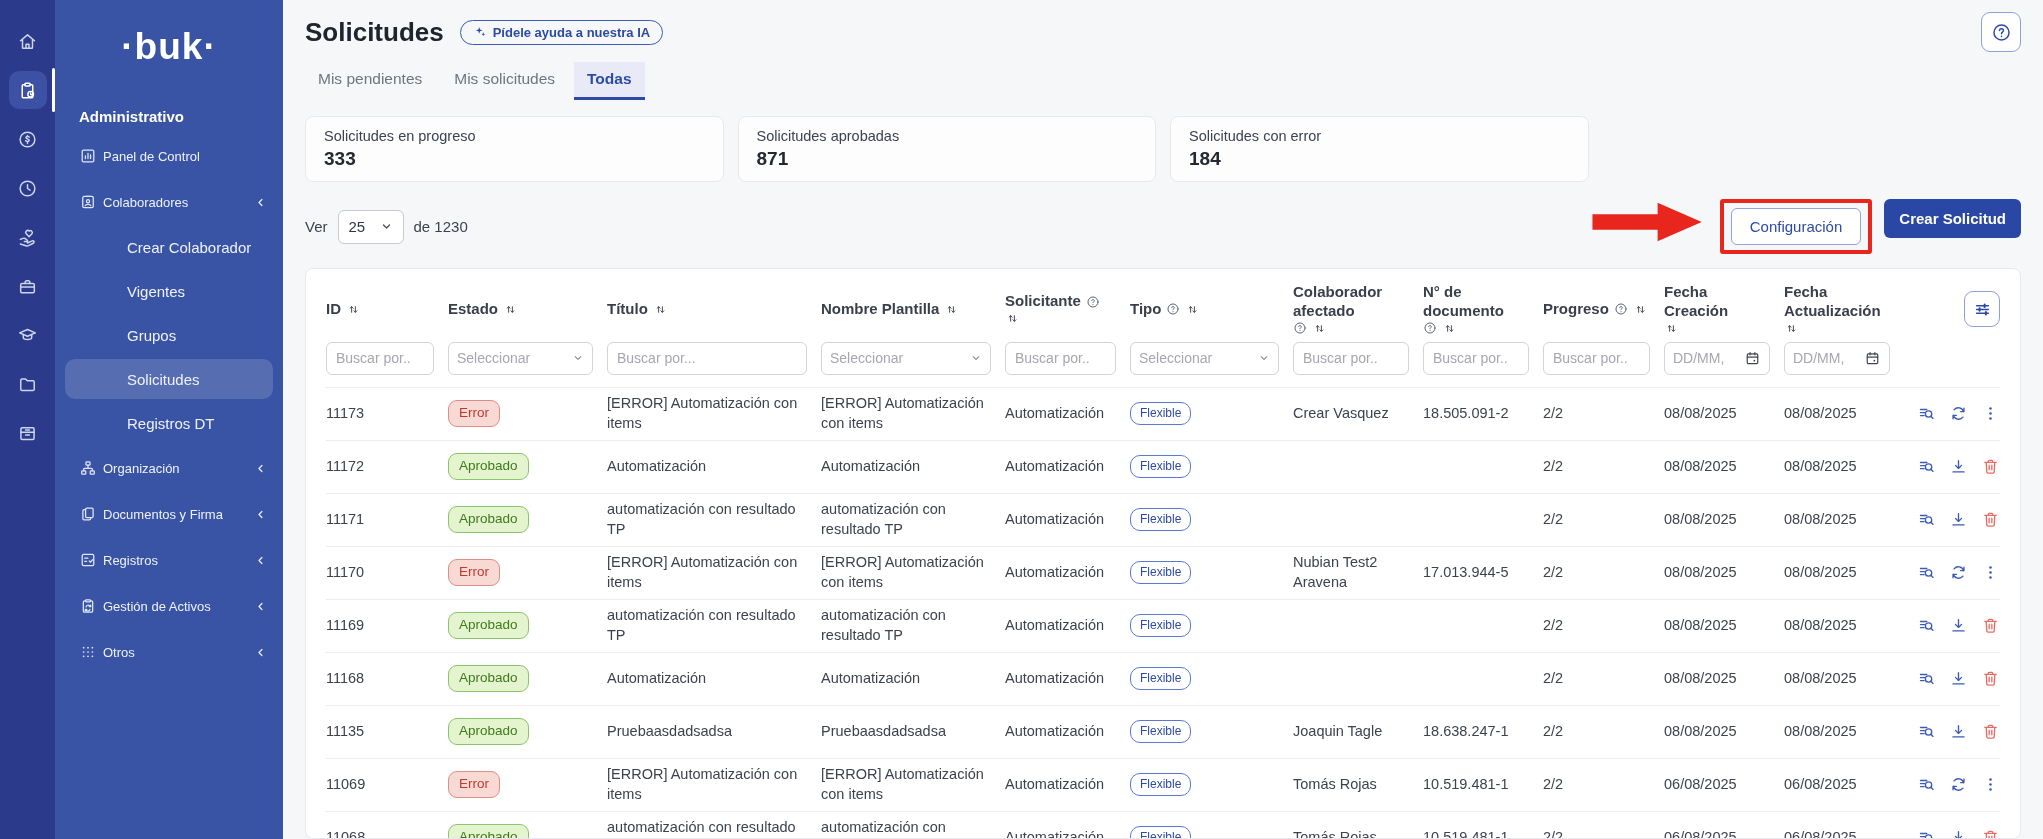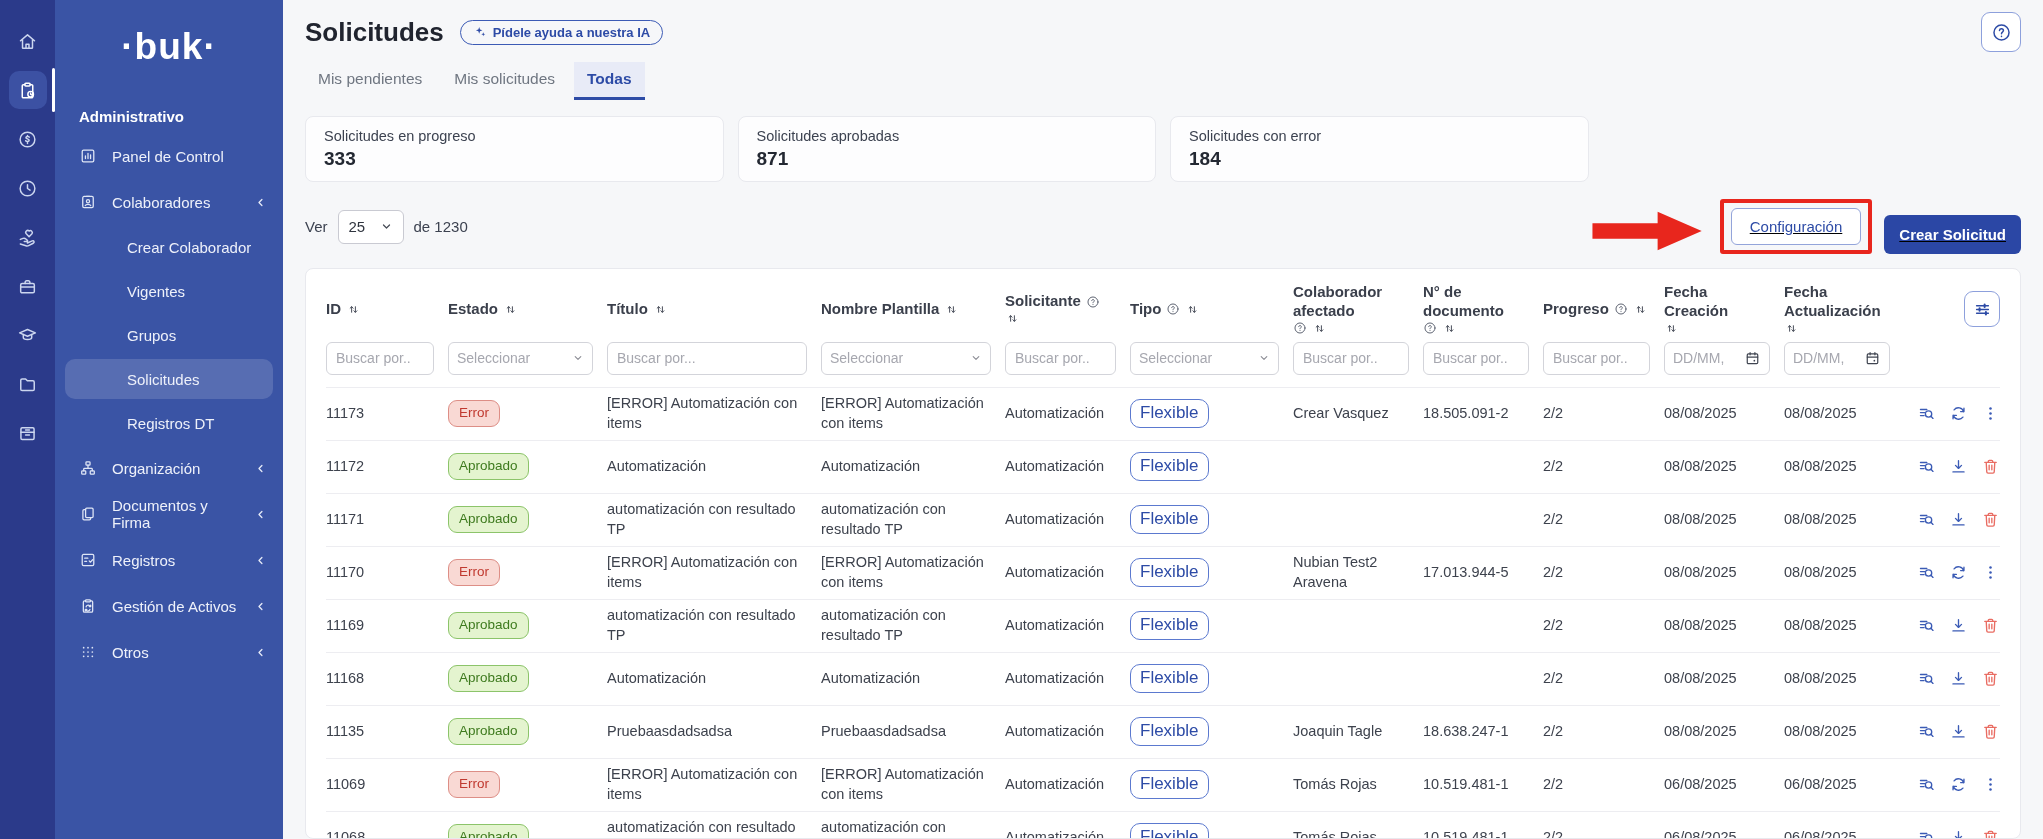--- a/index.html
+++ b/index.html
@@ -11,21 +11,21 @@
   .rail { width:55px; background:#2b3a8a; flex-shrink:0; display:flex; flex-direction:column; align-items:center; padding-top:22px; gap:11px; }
   .rail-item { position:relative; width:38px; height:38px; border-radius:10px; display:flex; align-items:center; justify-content:center; color:#ccd6ef; cursor:pointer; }
   .rail-item .icn { width:21px; height:21px; }
   .rail-item.sel { background:#3c51a3; color:#ffffff; }
   .rail-item.sel::after { content:""; position:absolute; right:-8.5px; top:-3px; width:3.5px; height:44px; background:#ffffff; border-radius:2px; }
 
   
   .side { width:228px; background:#3a54a5; flex-shrink:0; color:#fff; display:flex; flex-direction:column; overflow:hidden; }
   .logo { text-align:center; margin-top:26px; font-size:37px; font-weight:bold; letter-spacing:1px; color:#fff; }
   .side-section { font-size:15px; font-weight:bold; color:#fff; padding:0 0 0 24px; margin:40px 0 8px; }
-  .side-item { display:flex; align-items:center; gap:15px; padding:0 16px 0 24px; height:46px; font-size:15px; color:#eef1fa; cursor:pointer; }
+  .side-item { display:flex; align-items:center; gap:6px; padding:0 16px 0 24px; height:46px; font-size:13px; color:#eef1fa; cursor:pointer; }
   .side-item .icn { width:18px; height:18px; flex-shrink:0; color:#dfe6f6; }
   .side-item .chev { width:13px; height:13px; margin-left:auto; color:#e4e9f7; }
   .side-sub { padding-left:62px; height:44px; display:flex; align-items:center; font-size:15px; color:#eef1fa; cursor:pointer; border-radius:10px; margin:0 10px; padding-right:10px; }
   .side-sub span { pointer-events:none; }
   .side-sub.active { background:rgba(255,255,255,.15); height:40px; margin:2px 10px; }
 
   
   .main { flex:1; display:flex; flex-direction:column; padding:12px 22px 0; overflow:hidden; }
   .title-row { display:flex; align-items:center; gap:16px; }
   .page-title { font-size:26px; font-weight:bold; color:#20242f; }
@@ -40,21 +40,21 @@
 
   .stats { display:grid; grid-template-columns:repeat(4,1fr); gap:14px; margin-top:16px; }
   .stat-card { background:#fdfdfe; border:1px solid #e8e9ee; border-radius:8px; padding:11px 18px; }
   .stat-label { font-size:14.5px; color:#3c4250; }
   .stat-value { font-size:19px; font-weight:bold; color:#232832; margin-top:4px; }
 
   .toolbar { display:flex; align-items:center; margin-top:17px; }
   .ver-group { display:flex; align-items:center; gap:10px; font-size:15px; color:#3c4250; }
   .ver-select { width:66px; height:34px; background:#fff; border:1px solid #c9cad2; border-radius:6px; display:flex; align-items:center; justify-content:space-between; padding:0 10px; cursor:pointer; color:#30353f; }
   .ver-select .icn { width:13px; height:13px; color:#454a55; }
-  .toolbar-right { margin-left:auto; display:flex; align-items:flex-end;text-decoration:underline; }
+  .toolbar-right { margin-left:auto; display:flex; align-items:flex-start; }
   .red-arrow { width:122px; height:46px; margin-right:10px; }
   .red-box { border:4px solid #e8261d; border-radius:3px; padding:5px 7px; display:flex; }
   .btn-config { background:#fff; border:1px solid #93a4da; border-radius:6px; padding:9px 18px; color:#2d4ba6; font-size:15px; cursor:pointer; font-family:inherit; }
   .btn-create { background:#2b47a5; border:none; border-radius:6px; padding:11px 15px; color:#fff; font-size:15px; font-weight:bold; margin-left:12px; cursor:pointer; font-family:inherit; }
 
   
   .table-card { background:#fff; border:1px solid #e8e9ee; border-radius:8px; margin:14px 0 0; padding:6px 20px 0; flex:1; overflow:hidden; }
   .tgrid { display:grid; grid-template-columns:108px 145px 200px 170px 111px 149px 116px 106px 107px 106px 106px minmax(90px,1fr); column-gap:14px; align-items:center; }
   .thead { min-height:58px; padding:8px 0 4px; }
   .th { display:flex; align-items:center; gap:5px; font-size:15px; font-weight:bold; color:#3a3f4b; cursor:pointer; flex-wrap:wrap; row-gap:0; }
@@ -69,21 +69,21 @@
   .f-input::placeholder { color:#a6a7af; }
   .f-select,.f-date { height:33px; border:1px solid #d3d4da; border-radius:6px; padding:0 8px; display:flex; align-items:center; justify-content:space-between; background:#fff; cursor:pointer; overflow:hidden; }
   .f-ph { font-size:14px; color:#a6a7af; white-space:nowrap; overflow:hidden; }
   .f-select .caret { width:12px; height:12px; color:#8b8c94; flex-shrink:0; }
   .f-date .cal { width:17px; height:17px; color:#3f4450; flex-shrink:0; }
   .trow { border-top:1px solid #ededf1; min-height:53px; padding:6px 0; font-size:14.5px; color:#3d424d; }
   .td { line-height:1.35; }
   .badge { display:inline-block; font-size:13.5px; padding:3px 10px; border-radius:9px; white-space:nowrap; }
   .badge.error { background:#f9d9d4; border:1px solid #dd8e86; color:#c0392f; }
   .badge.aprobado { background:#e4f4cf; border:1px solid #8cc46a; color:#3e7a1e; }
-  .badge.tipo { background:#fff; border:1px solid #5b79cf; color:#2d4ba6; font-size:17px; padding:2px 9px; border-radius:10px; }
+  .badge.tipo { background:#fff; border:1px solid #5b79cf; color:#2d4ba6; font-size:12px; padding:2px 9px; border-radius:10px; }
   .td-actions { display:flex; justify-content:flex-end; gap:13px; }
   .act { background:none; border:none; padding:0; width:19px; height:19px; color:#3b5bb5; cursor:pointer; }
   .act .icn { width:19px; height:19px; }
   .act.danger { color:#e96c62; }
   .icn svg { width:100%; height:100%; display:block; }
 </style>
 </head>
 <body>
 
 <div class="app">

